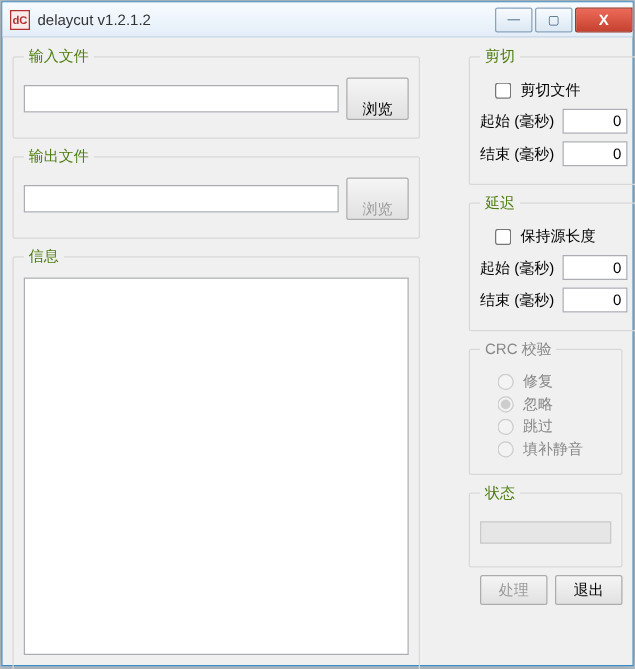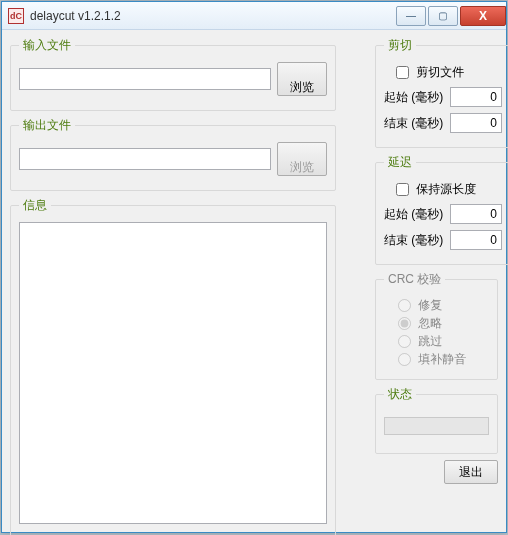--- a/index.html
+++ b/index.html
@@ -230,19 +230,20 @@
           </label>
         </div>
       </fieldset>
 
       <fieldset>
         <legend>状态</legend>
         <div class="progress"></div>
       </fieldset>
 
       <div class="bottom-btns">
+        <button class="btn" disabled="">处理</button>
         <button class="btn">退出</button>
       </div>
 
     </div>
 
   </div>
 </div>
 
 </body></html>

